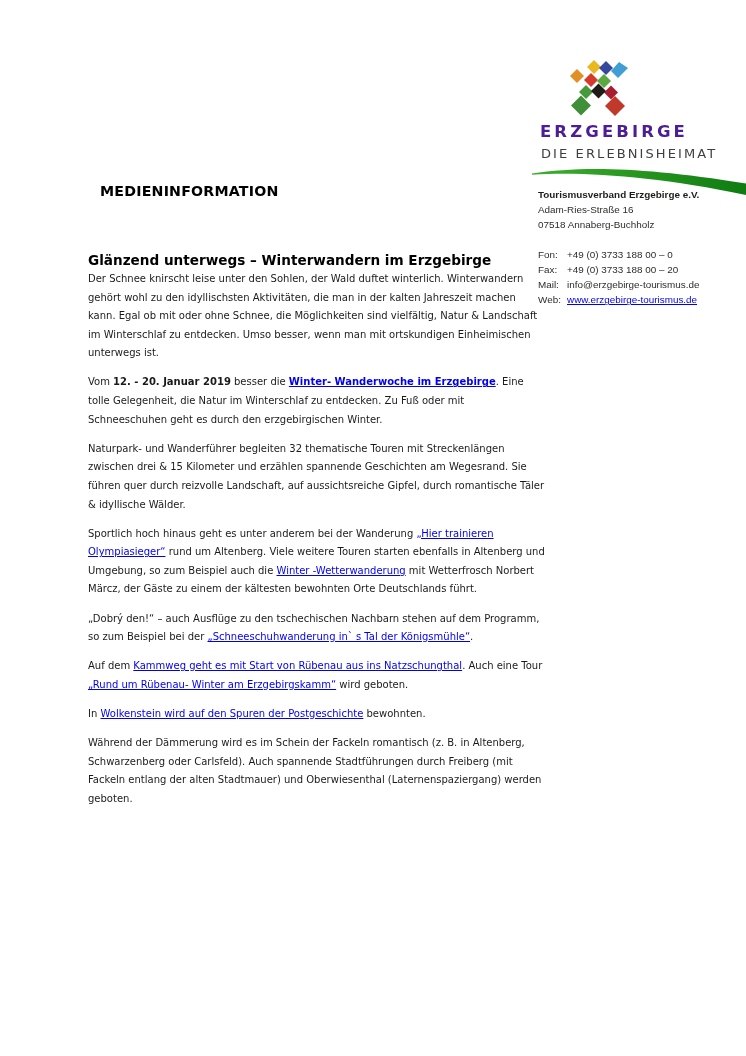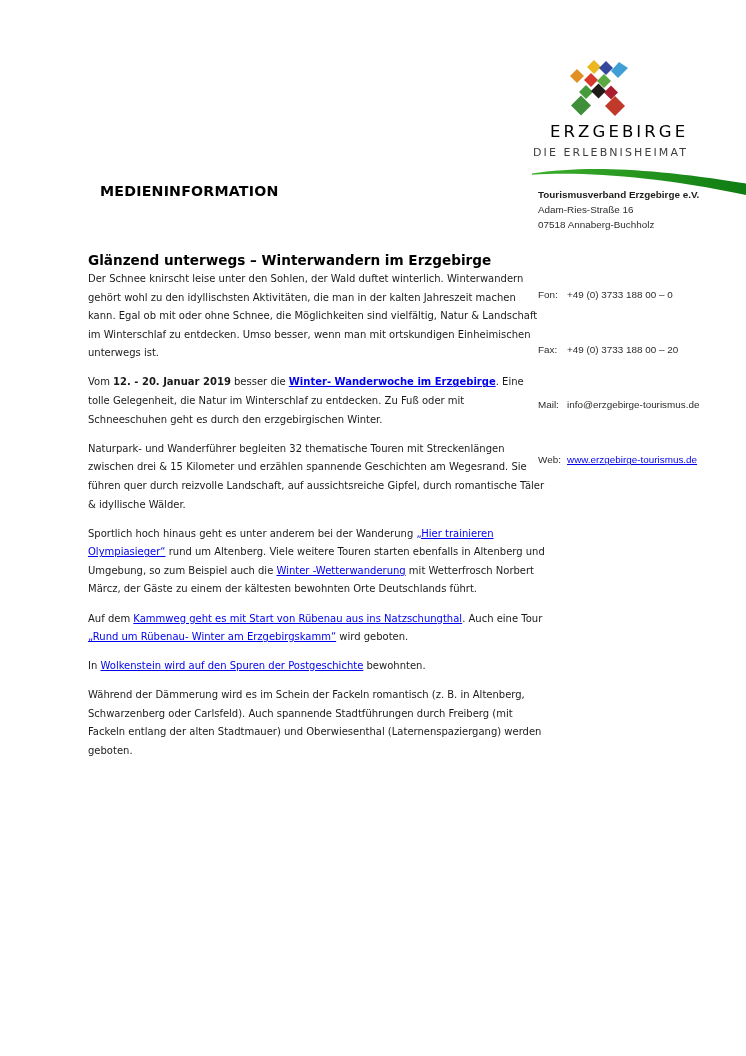--- a/index.html
+++ b/index.html
@@ -6,27 +6,27 @@
   html,body { background:#ffffff; }
   body { font-family:"DejaVu Sans", sans-serif; }
   .page {
     position:relative; width:746px; height:1056px; background:#fff; overflow:hidden;
   }
 
   
   .logo-wrap { position:absolute; left:528px; top:56px; width:218px; }
   .logo-icon { position:absolute; left:38px; top:3px; width:64px; height:68px; }
   .logo-word {
-    position:absolute; left:22px; top:66px; width:130px; text-align:center;
-    font-size:16.5px; font-weight:normal; letter-spacing:3.1px; color:#000000;
+    position:absolute; left:12px; top:66px; width:130px; text-align:center;
+    font-size:16.5px; font-weight:bold; letter-spacing:3.1px; color:#4c1d95;
     white-space:nowrap;
   }
   .logo-tag {
-    position:absolute; left:5px; top:90px; width:130px; 
-    font-size:11px; letter-spacing:2.1px; color:#3f3f3d; white-space:nowrap;
+    position:absolute; left:13px; top:90px; width:130px; 
+    font-size:13px; letter-spacing:2.1px; color:#3f3f3d; white-space:nowrap;
   }
   .swoosh { position:absolute; left:528px; top:164px; width:218px; height:34px; }
 
   
   .kicker {
     position:absolute; left:88px; top:183px;
     font-size:14.2px; font-weight:bold; color:#000; letter-spacing:0.2px;margin-left:12px;
   }
   .headline {
     position:absolute; left:88px; top:252px; width:462px;
@@ -41,21 +41,21 @@
   .body-text a.lnk { color:var(--link,#0000ee); text-decoration:underline; cursor:pointer; }
 
   
   .contact {
     position:absolute; left:538px; top:187px; width:200px;
     font-family:"Liberation Sans", sans-serif;
     font-size:9.9px; line-height:15.2px; color:#2c2c2a;
   }
   .contact .org { font-weight:bold; color:#1d1d1b; }
   .contact .spacer { height:14px; }
-  .contact .row { display:flex;margin-top:40px; }
+  .contact .row { display:flex; }
   .contact .row .lbl { width:29px; flex:0 0 29px; }
   .contact .row a { color:var(--link,#0000ee); text-decoration:underline; cursor:pointer; }
 </style>
 </head>
 <body>
 
 <div class="page">
 
   <div class="logo-wrap">
     <svg class="logo-icon" viewBox="0 0 64 68" aria-hidden="true">
@@ -88,20 +88,21 @@
     <path d="M 4,9.5 C 55,2 115,3 218,19.5 L 218,31 C 128,12.5 58,7.5 4,10.8 Z" fill="url(#sw)"></path>
   </svg>
 
   <div class="kicker">MEDIENINFORMATION</div>
   <div class="headline">Glänzend unterwegs – Winterwandern im Erzgebirge</div>
   <div class="body-text" id="body-text">
       <p><span class="">Der Schnee knirscht leise unter den Sohlen, der Wald duftet winterlich. Winterwandern gehört wohl zu den idyllischsten Aktivitäten, die man in der kalten Jahreszeit machen kann. Egal ob mit oder ohne Schnee, die Möglichkeiten sind vielfältig, Natur &amp; Landschaft im Winterschlaf zu entdecken. Umso besser, wenn man mit ortskundigen Einheimischen unterwegs ist.</span></p>
       <p><span class="">Vom </span><span class="b">12. - 20. Januar 2019</span><span class=""> besser die </span><a class="lnk b">Winter- Wanderwoche im Erzgebirge</a><span class="">. Eine tolle Gelegenheit, die Natur im Winterschlaf zu entdecken. Zu Fuß oder mit Schneeschuhen geht es durch den erzgebirgischen Winter.</span></p>
       <p><span class="">Naturpark- und Wanderführer begleiten 32 thematische Touren mit Streckenlängen zwischen drei &amp; 15 Kilometer und erzählen spannende Geschichten am Wegesrand. Sie führen quer durch reizvolle Landschaft, auf aussichtsreiche Gipfel, durch romantische Täler &amp; idyllische Wälder.</span></p>
       <p><span class="">Sportlich hoch hinaus geht es unter anderem bei der Wanderung </span><a class="lnk">„Hier trainieren Olympiasieger“</a><span class=""> rund um Altenberg. Viele weitere Touren starten ebenfalls in Altenberg und Umgebung, so zum Beispiel auch die </span><a class="lnk">Winter -Wetterwanderung</a><span class=""> mit Wetterfrosch Norbert Märcz, der Gäste zu einem der kältesten bewohnten Orte Deutschlands führt.</span></p>
+      <p><span class="">„Dobrý den!“ –  auch Ausflüge zu den tschechischen Nachbarn stehen auf dem Programm, so zum Beispiel bei der </span><a class="lnk">„Schneeschuhwanderung in` s Tal der Königsmühle“</a><span class="">.</span></p>
       <p><span class="">Auf dem </span><a class="lnk">Kammweg geht es mit Start von Rübenau aus ins Natzschungthal</a><span class="">.  Auch eine Tour </span><a class="lnk">„Rund um Rübenau- Winter am Erzgebirgskamm“</a><span class=""> wird geboten.</span></p>
       <p><span class="">In </span><a class="lnk">Wolkenstein wird auf den Spuren der Postgeschichte</a><span class=""> bewohnten.</span></p>
       <p><span class="">Während der Dämmerung wird es im Schein der Fackeln romantisch (z. B. in Altenberg, Schwarzenberg oder Carlsfeld). Auch spannende Stadtführungen durch Freiberg (mit Fackeln entlang der alten Stadtmauer) und Oberwiesenthal (Laternenspaziergang) werden geboten.</span></p>
     </div>
 
   <div class="contact">
     <div class="org">Tourismusverband Erzgebirge e.V.</div>
     <div id="contact-address">
         <div>Adam-Ries-Straße 16</div>
         <div>07518 Annaberg-Buchholz</div>

